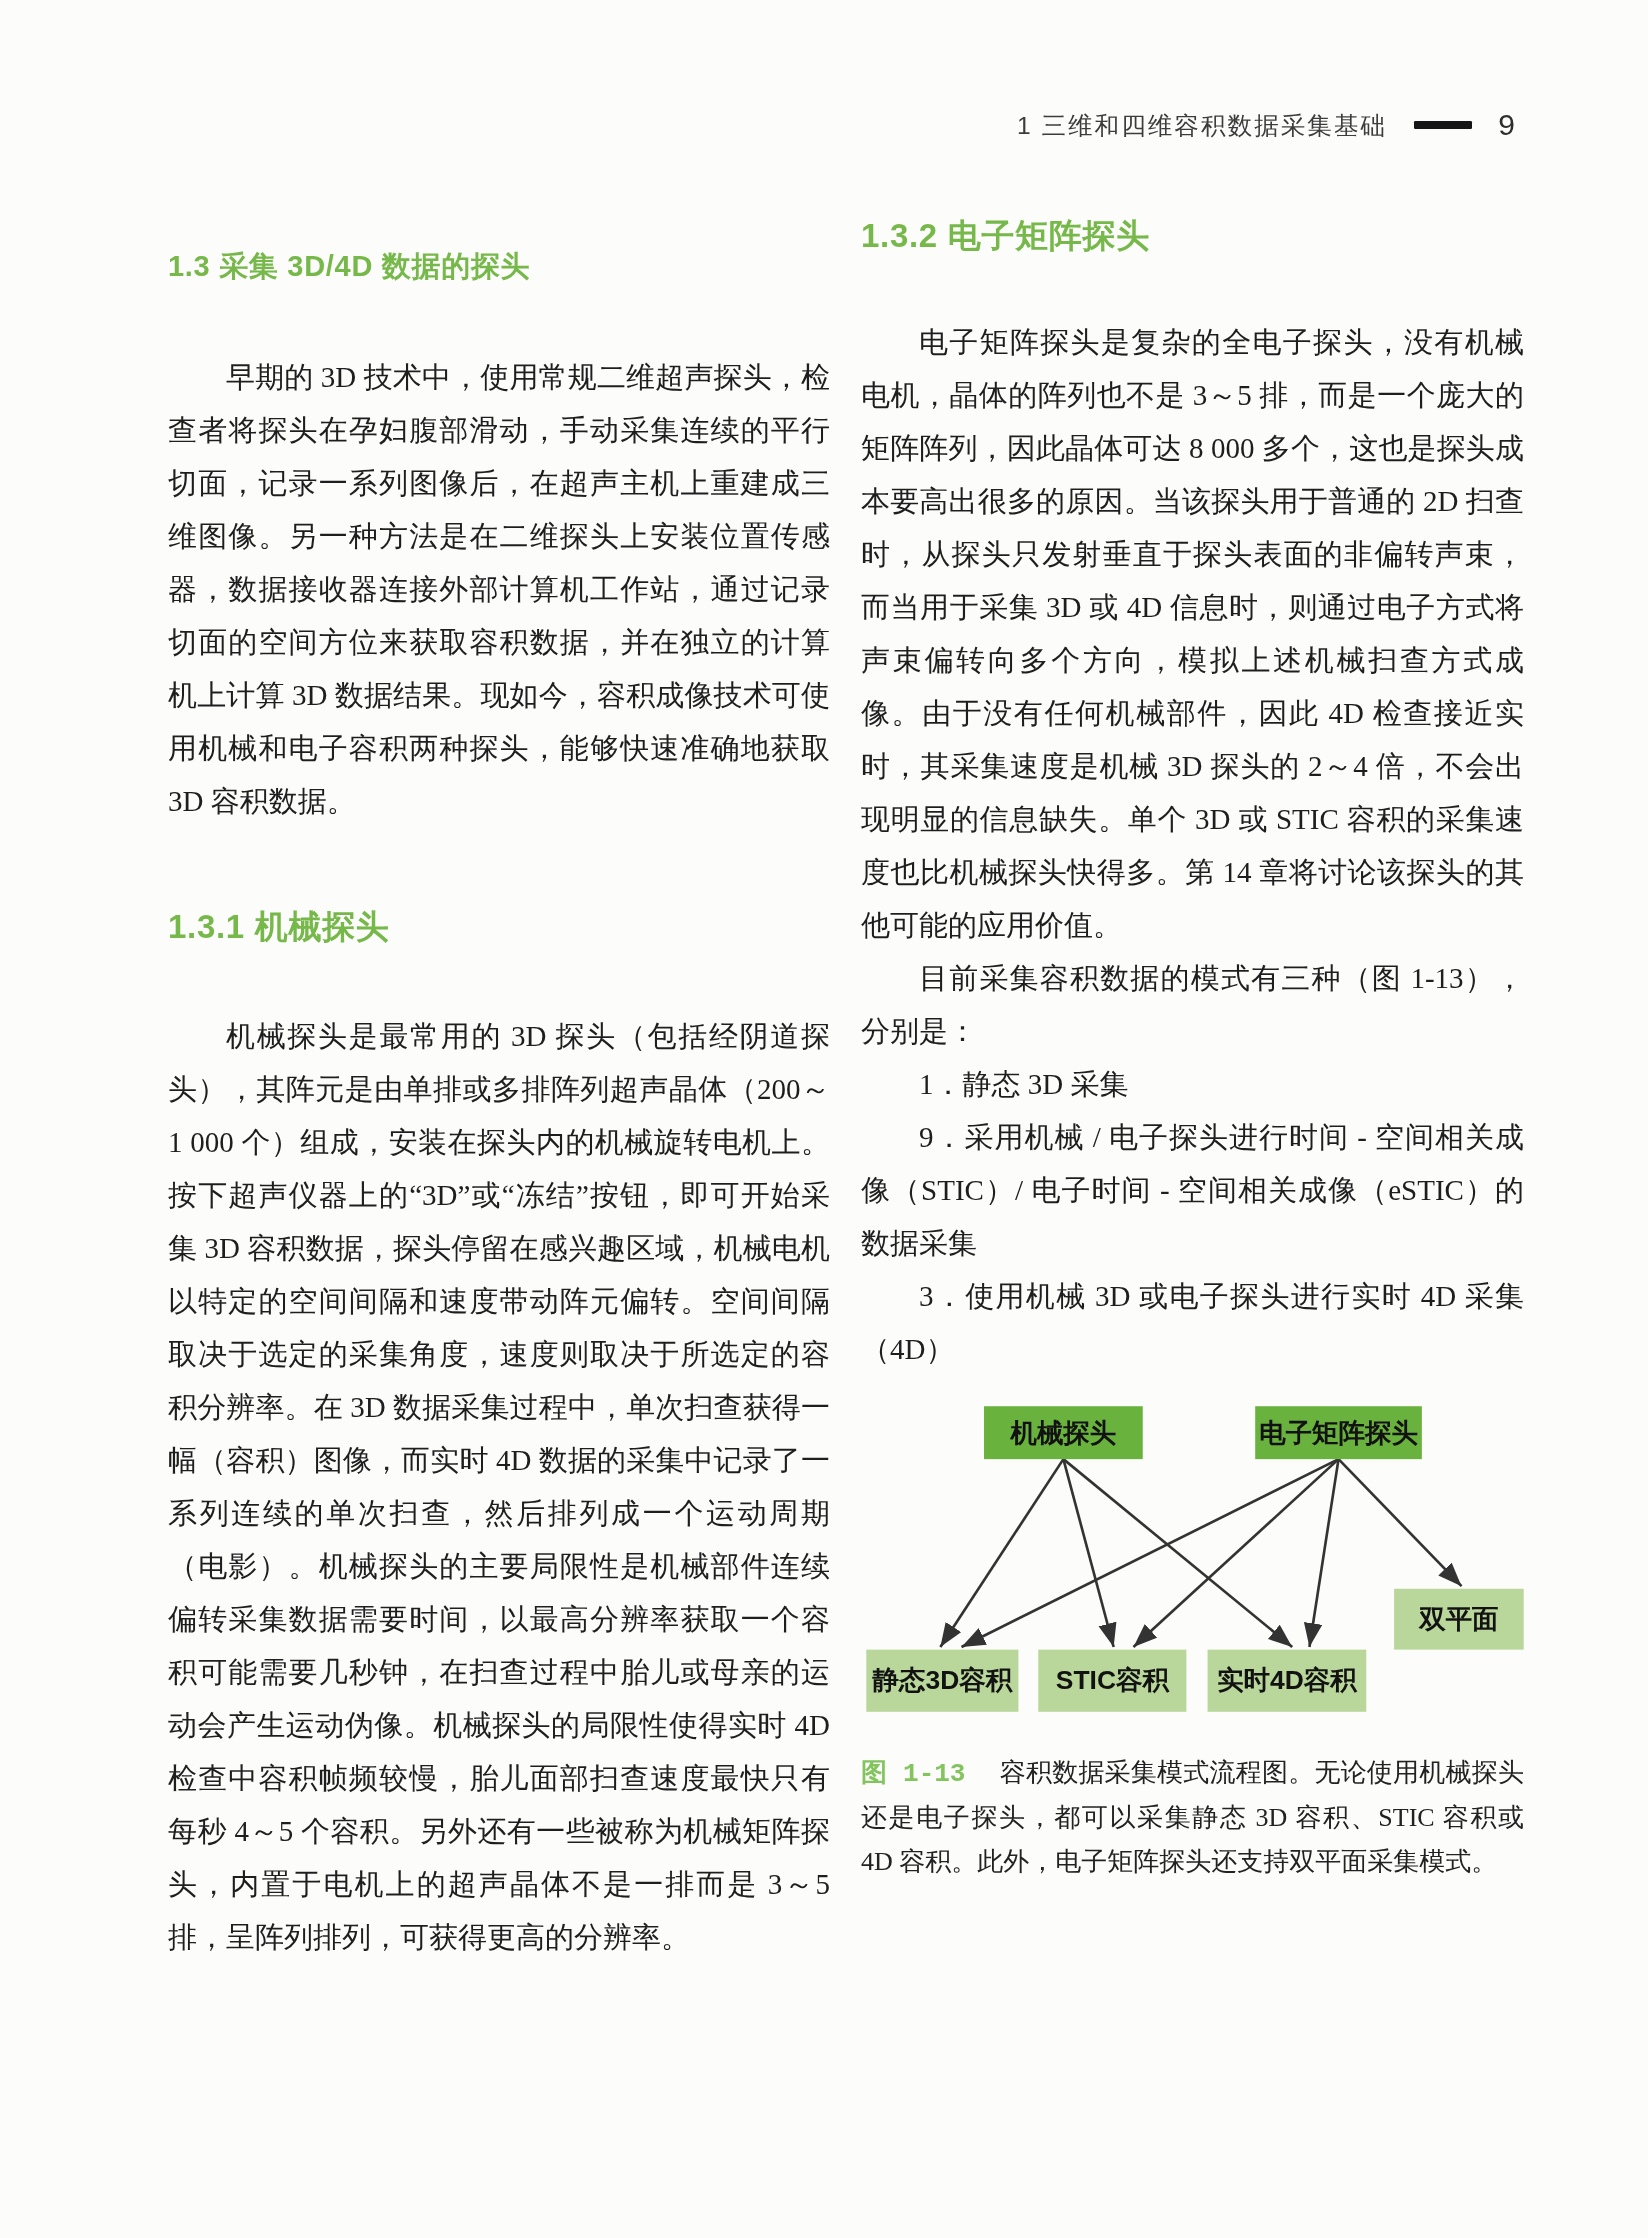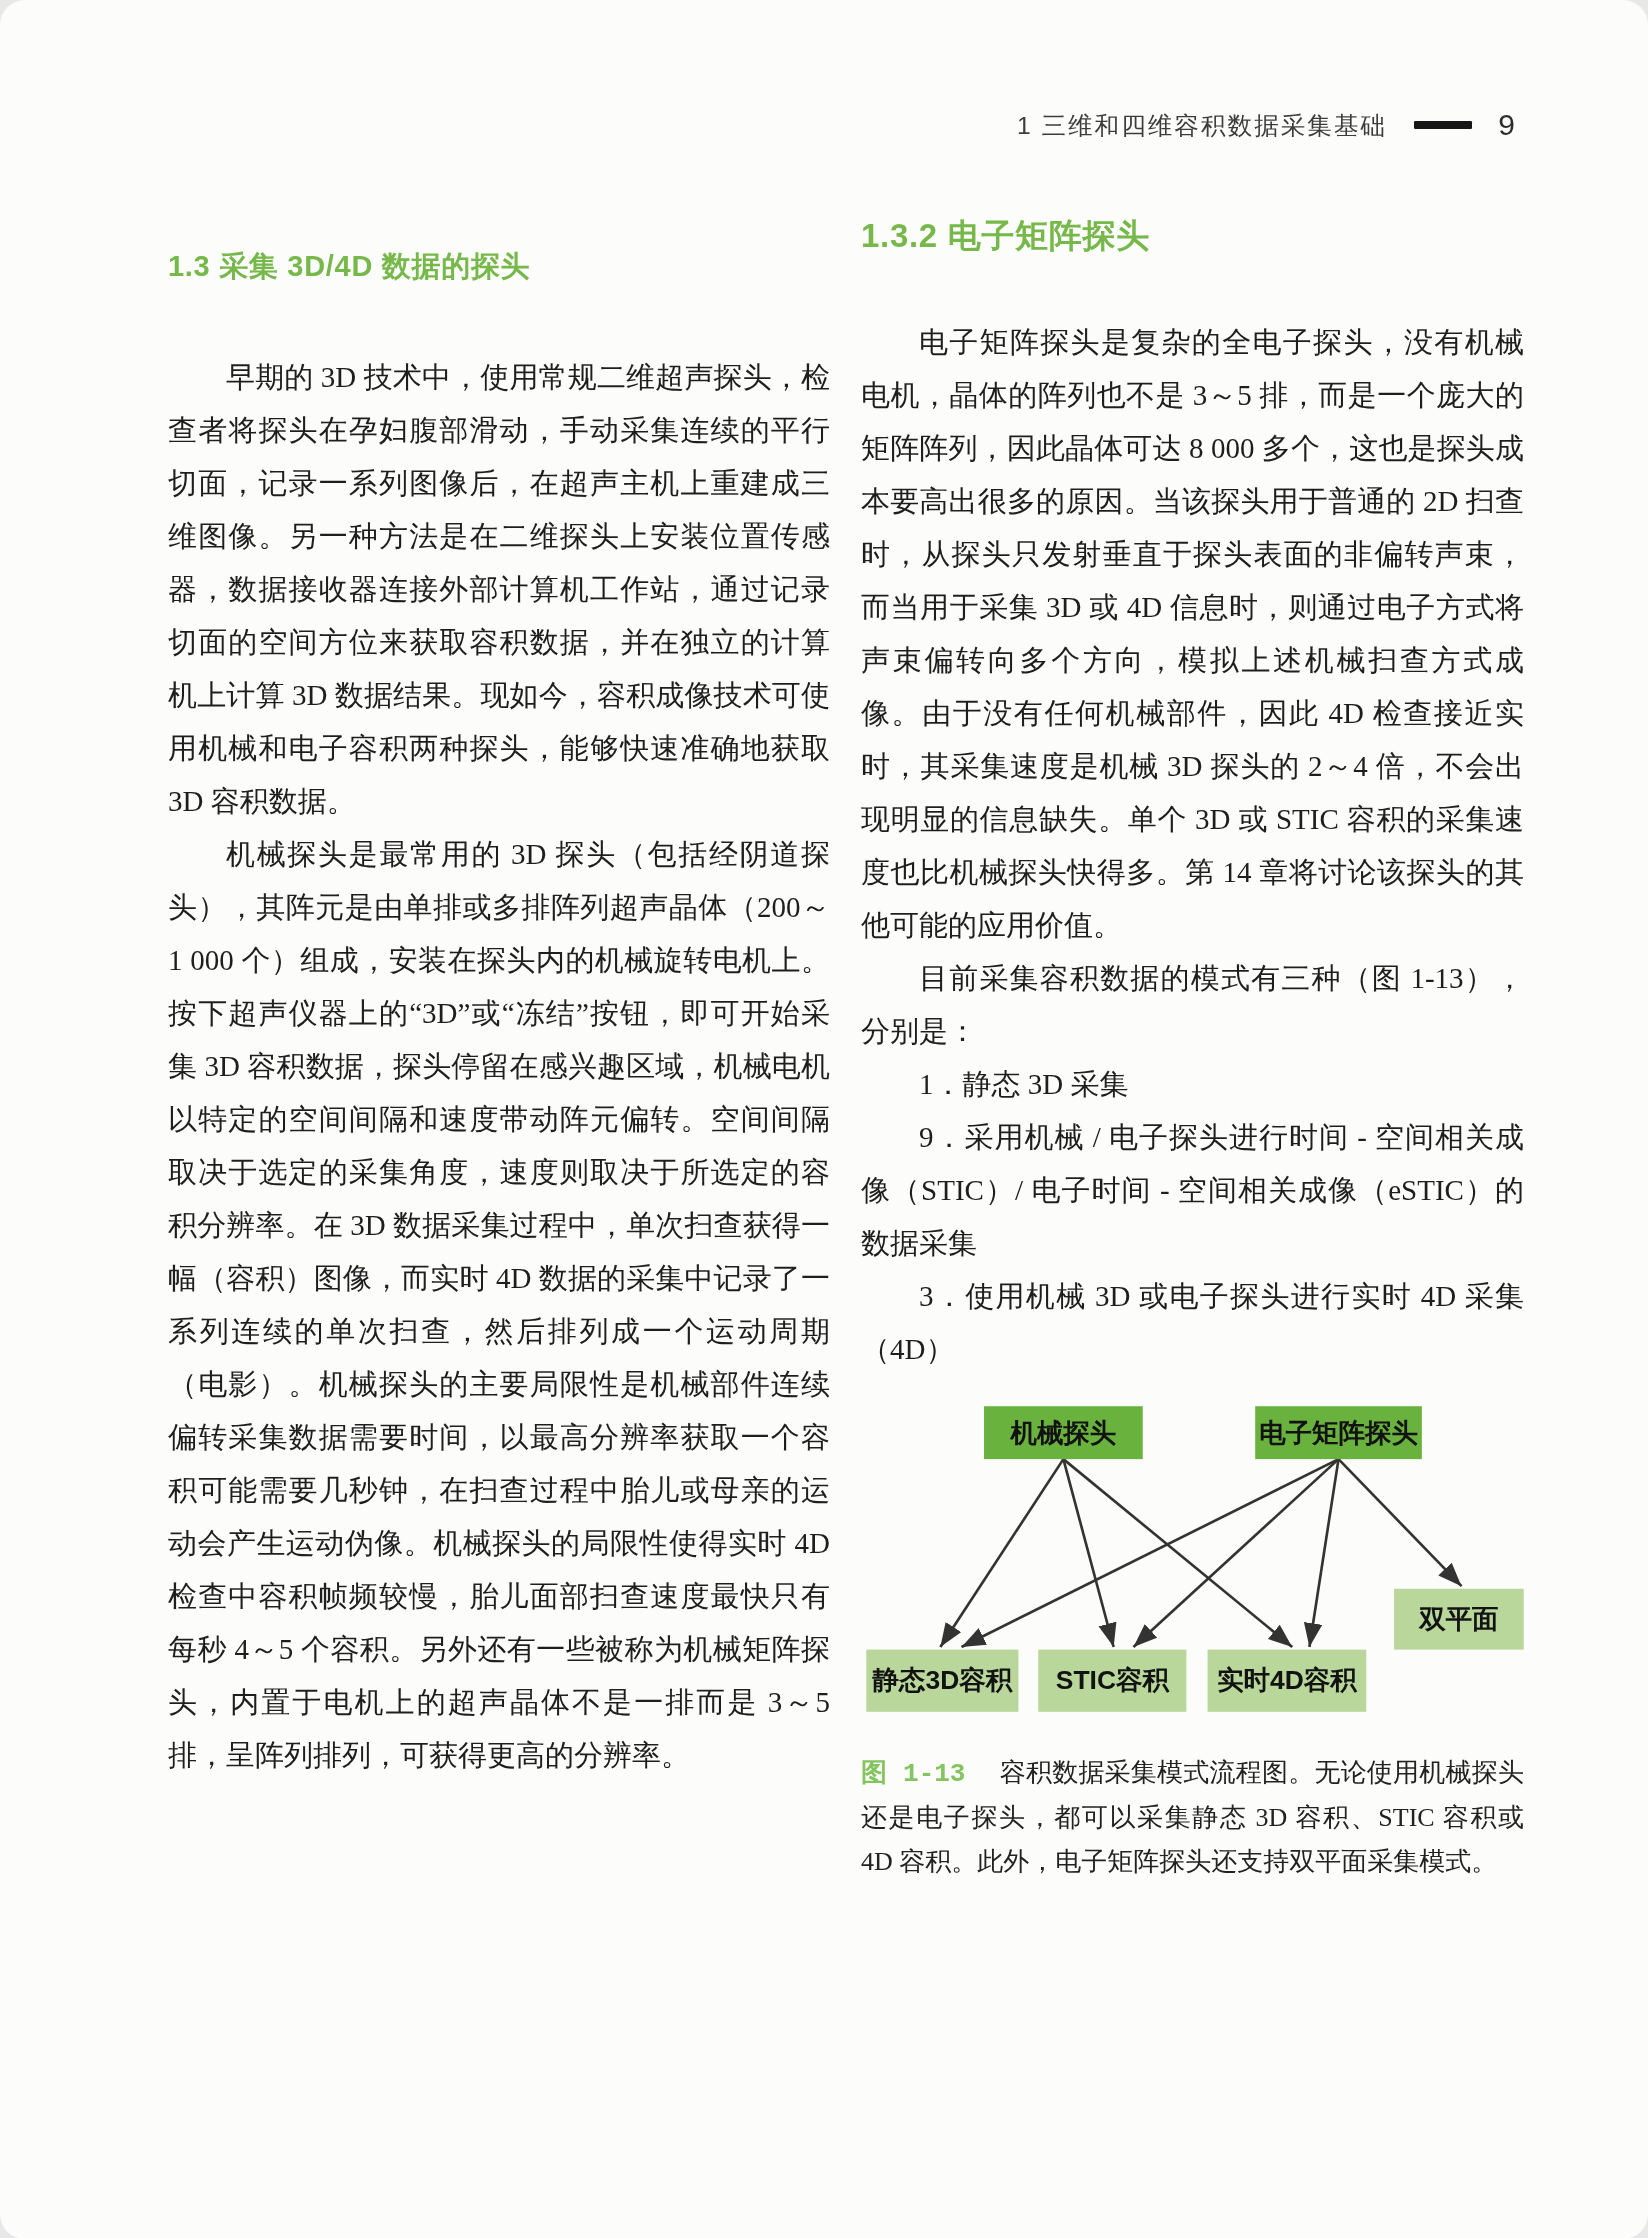--- a/index.html
+++ b/index.html
@@ -4,21 +4,20 @@
 <style>
   html,body{margin:0;padding:0;background:#e8e8e8;}
   .page{
     position:relative;
     width:1648px;height:2239px;
     background:#fcfcfb;
     font-family:"Liberation Serif","DejaVu Serif",serif;
     color:#222;
     overflow:hidden;
     margin:0 auto;
-    border-radius:25px;
   }
   
   .running-head{
     position:absolute;top:108px;left:0;right:133px;
     display:flex;justify-content:flex-end;align-items:center;gap:26.6px;
   }
   .rh-text{
     font-family:"Liberation Sans","DejaVu Sans",sans-serif;
     font-size:24.6px;color:#3c3c3c;letter-spacing:2px;
   }
@@ -77,20 +76,21 @@
     <span class="rh-text">1 三维和四维容积数据采集基础</span>
     <span class="rh-rule"></span>
     <span class="rh-page">9</span>
   </header>
 
   <main class="content">
 
     <section class="col col-left">
       <h2 class="sec-title">1.3 采集 3D/4D 数据的探头</h2>
       <p class="body-text">早期的 3D 技术中，使用常规二维超声探头，检查者将探头在孕妇腹部滑动，手动采集连续的平行切面，记录一系列图像后，在超声主机上重建成三维图像。另一种方法是在二维探头上安装位置传感器，数据接收器连接外部计算机工作站，通过记录切面的空间方位来获取容积数据，并在独立的计算机上计算 3D 数据结果。现如今，容积成像技术可使用机械和电子容积两种探头，能够快速准确地获取 3D 容积数据。</p>
+      <h3 class="sub-title">1.3.1 机械探头</h3>
       <p class="body-text">机械探头是最常用的 3D 探头（包括经阴道探头），其阵元是由单排或多排阵列超声晶体（200～1 000 个）组成，安装在探头内的机械旋转电机上。按下超声仪器上的“3D”或“冻结”按钮，即可开始采集 3D 容积数据，探头停留在感兴趣区域，机械电机以特定的空间间隔和速度带动阵元偏转。空间间隔取决于选定的采集角度，速度则取决于所选定的容积分辨率。在 3D 数据采集过程中，单次扫查获得一幅（容积）图像，而实时 4D 数据的采集中记录了一系列连续的单次扫查，然后排列成一个运动周期（电影）。机械探头的主要局限性是机械部件连续偏转采集数据需要时间，以最高分辨率获取一个容积可能需要几秒钟，在扫查过程中胎儿或母亲的运动会产生运动伪像。机械探头的局限性使得实时 4D 检查中容积帧频较慢，胎儿面部扫查速度最快只有每秒 4～5 个容积。另外还有一些被称为机械矩阵探头，内置于电机上的超声晶体不是一排而是 3～5 排，呈阵列排列，可获得更高的分辨率。</p>
     </section>
 
     <section class="col col-right">
       <h3 class="sub-title first">1.3.2 电子矩阵探头</h3>
       <p class="body-text">电子矩阵探头是复杂的全电子探头，没有机械电机，晶体的阵列也不是 3～5 排，而是一个庞大的矩阵阵列，因此晶体可达 8 000 多个，这也是探头成本要高出很多的原因。当该探头用于普通的 2D 扫查时，从探头只发射垂直于探头表面的非偏转声束，而当用于采集 3D 或 4D 信息时，则通过电子方式将声束偏转向多个方向，模拟上述机械扫查方式成像。由于没有任何机械部件，因此 4D 检查接近实时，其采集速度是机械 3D 探头的 2～4 倍，不会出现明显的信息缺失。单个 3D 或 STIC 容积的采集速度也比机械探头快得多。第 14 章将讨论该探头的其他可能的应用价值。</p>
 
       <p class="body-text">目前采集容积数据的模式有三种（图 1-13），分别是：</p>
       <p class="body-text list-item">1．静态 3D 采集</p>
       <p class="body-text list-item">9．采用机械 / 电子探头进行时间 - 空间相关成像（STIC）/ 电子时间 - 空间相关成像（eSTIC）的数据采集</p>

